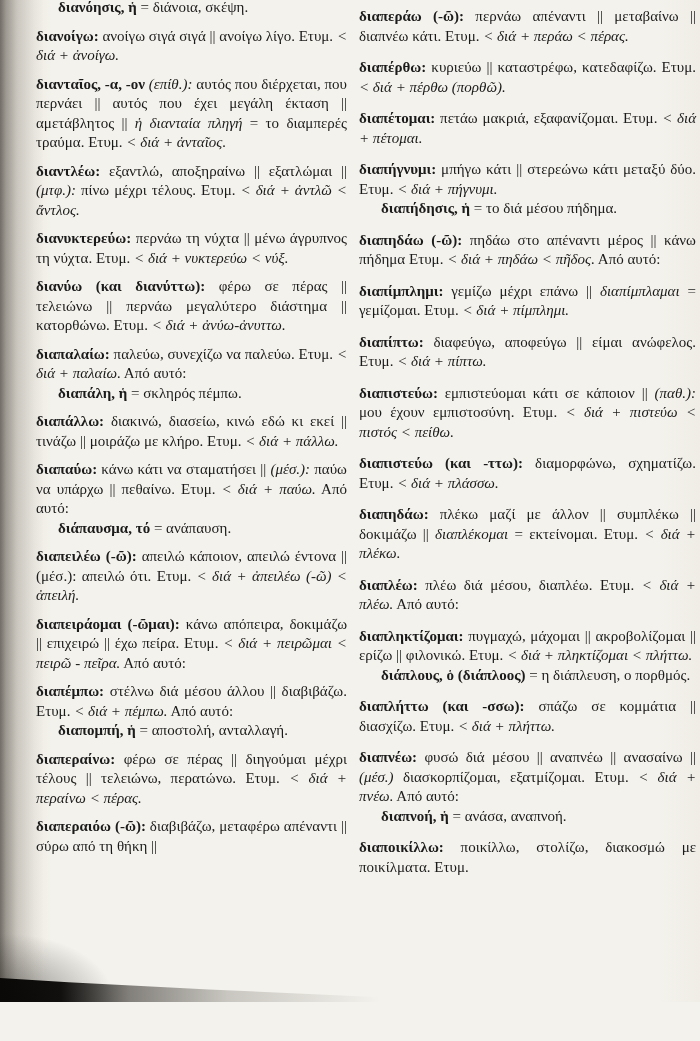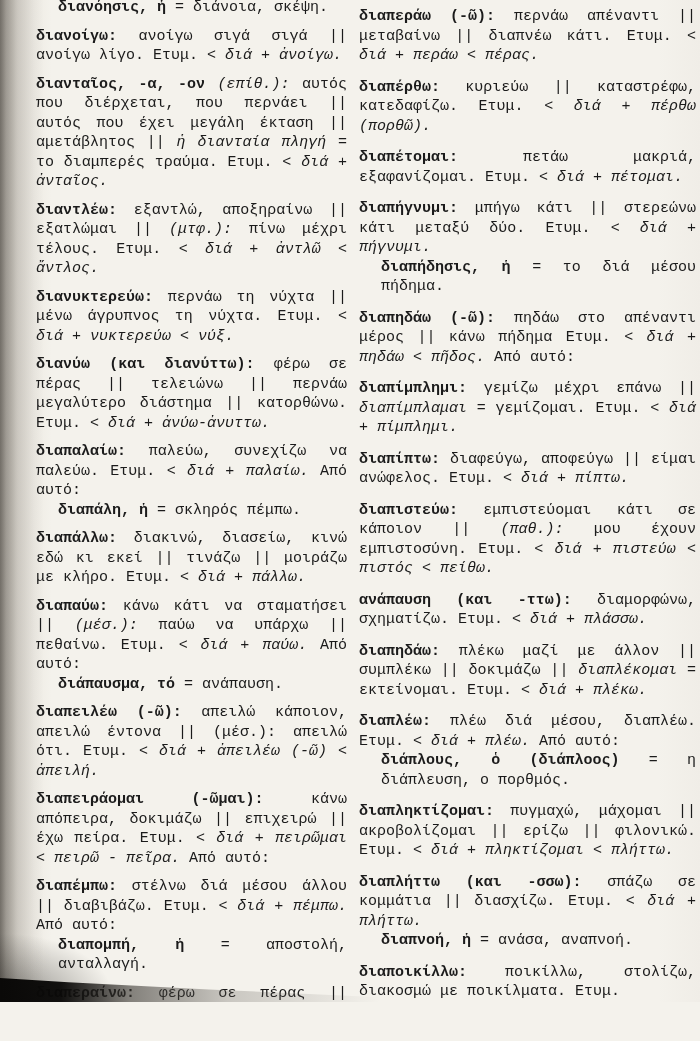--- a/index.html
+++ b/index.html
@@ -2,21 +2,21 @@
 <html><head>
 <meta charset="utf-8">
 <style>
   html,body{margin:0;padding:0;}
   body{width:700px;height:1041px;overflow:hidden;background:#f4f2ec;}
   .page{
     position:relative;width:700px;height:1002px;overflow:hidden;
     background:
       radial-gradient(150px 95px at 1% 100%, rgba(28,26,23,.50), rgba(28,26,23,0) 72%),
       linear-gradient(90deg,#8f8a82 0px,#bdb8af 6px,#ddd9d1 18px,#eeebe4 34px,#f4f2ec 52px,#f4f2ec 94%,#f0ede7 100%);
-    font-family:Liberation Mono, monospace;
+    font-family:Liberation Serif, serif;
     color:#1b1b1b;
   }
   .col{position:absolute;top:7px;text-align:justify;font-size:15px;line-height:1.30;}
   .col-left{left:36px;width:311px;}
   .col-right{left:359px;width:337px;}
   .entry{margin:0 0 9px 0;}
   .col-right .entry{margin-bottom:12px;}
   .entry.sub{margin-top:-9px;margin-left:22px;}
   .col-right .entry.sub{margin-top:-12px;}
   .seg-b{font-weight:700;}
@@ -58,24 +58,25 @@
   <div class="col col-right">
       <p class="entry"><span class="seg-b">διαπεράω (-ῶ):</span><span class="seg-n"> περνάω απέναντι || μεταβαίνω || διαπνέω κάτι. Ετυμ. </span><span class="seg-i">&lt; διά + περάω &lt; πέρας.</span></p>
       <p class="entry"><span class="seg-b">διαπέρθω:</span><span class="seg-n"> κυριεύω || καταστρέφω, κατεδαφίζω. Ετυμ. </span><span class="seg-i">&lt; διά + πέρθω (πορθῶ).</span></p>
       <p class="entry"><span class="seg-b">διαπέτομαι:</span><span class="seg-n"> πετάω μακριά, εξαφανίζομαι. Ετυμ. </span><span class="seg-i">&lt; διά + πέτομαι.</span></p>
       <p class="entry"><span class="seg-b">διαπήγνυμι:</span><span class="seg-n"> μπήγω κάτι || στερεώνω κάτι μεταξύ δύο. Ετυμ. </span><span class="seg-i">&lt; διά + πήγνυμι.</span></p>
       <p class="entry sub"><span class="seg-b">διαπήδησις, ἡ</span><span class="seg-n"> = το διά μέσου πήδημα.</span></p>
       <p class="entry"><span class="seg-b">διαπηδάω (-ῶ):</span><span class="seg-n"> πηδάω στο απέναντι μέρος || κάνω πήδημα Ετυμ. </span><span class="seg-i">&lt; διά + πηδάω &lt; πῆδος.</span><span class="seg-n"> Από αυτό:</span></p>
       <p class="entry"><span class="seg-b">διαπίμπλημι:</span><span class="seg-n"> γεμίζω μέχρι επάνω || </span><span class="seg-i">διαπίμπλαμαι</span><span class="seg-n"> = γεμίζομαι. Ετυμ. </span><span class="seg-i">&lt; διά + πίμπλημι.</span></p>
       <p class="entry"><span class="seg-b">διαπίπτω:</span><span class="seg-n"> διαφεύγω, αποφεύγω || είμαι ανώφελος. Ετυμ. </span><span class="seg-i">&lt; διά + πίπτω.</span></p>
       <p class="entry"><span class="seg-b">διαπιστεύω:</span><span class="seg-n"> εμπιστεύομαι κάτι σε κάποιον || </span><span class="seg-i">(παθ.):</span><span class="seg-n"> μου έχουν εμπιστοσύνη. Ετυμ. </span><span class="seg-i">&lt; διά + πιστεύω &lt; πιστός &lt; πείθω.</span></p>
-      <p class="entry"><span class="seg-b">ανάπαυση (και -ττω):</span><span class="seg-n"> διαμορφώνω, σχηματίζω. Ετυμ. </span><span class="seg-i">&lt; διά + πλάσσω.</span></p>
+      <p class="entry"><span class="seg-b">διαπιστεύω (και -ττω):</span><span class="seg-n"> διαμορφώνω, σχηματίζω. Ετυμ. </span><span class="seg-i">&lt; διά + πλάσσω.</span></p>
       <p class="entry"><span class="seg-b">διαπηδάω:</span><span class="seg-n"> πλέκω μαζί με άλλον || συμπλέκω || δοκιμάζω || </span><span class="seg-i">διαπλέκομαι</span><span class="seg-n"> = εκτείνομαι. Ετυμ. </span><span class="seg-i">&lt; διά + πλέκω.</span></p>
       <p class="entry"><span class="seg-b">διαπλέω:</span><span class="seg-n"> πλέω διά μέσου, διαπλέω. Ετυμ. </span><span class="seg-i">&lt; διά + πλέω.</span><span class="seg-n"> Από αυτό:</span></p>
+      <p class="entry"><span class="seg-b">διαπληκτίζομαι:</span><span class="seg-n"> πυγμαχώ, μάχομαι || ακροβολίζομαι || ερίζω || φιλονικώ. Ετυμ. </span><span class="seg-i">&lt; διά + πληκτίζομαι &lt; πλήττω.</span></p>
       <p class="entry sub"><span class="seg-b">διάπλους, ὁ (διάπλοος)</span><span class="seg-n"> = η διάπλευση, ο πορθμός.</span></p>
-      <p class="entry"><span class="seg-b">διαπληκτίζομαι:</span><span class="seg-n"> πυγμαχώ, μάχομαι || ακροβολίζομαι || ερίζω || φιλονικώ. Ετυμ. </span><span class="seg-i">&lt; διά + πληκτίζομαι &lt; πλήττω.</span></p>
       <p class="entry"><span class="seg-b">διαπλήττω (και -σσω):</span><span class="seg-n"> σπάζω σε κομμάτια || διασχίζω. Ετυμ. </span><span class="seg-i">&lt; διά + πλήττω.</span></p>
+      <p class="entry"><span class="seg-b">διαπνέω:</span><span class="seg-n"> φυσώ διά μέσου || αναπνέω || ανασαίνω || </span><span class="seg-i">(μέσ.)</span><span class="seg-n"> διασκορπίζομαι, εξατμίζομαι. Ετυμ. </span><span class="seg-i">&lt; διά + πνέω.</span><span class="seg-n"> Από αυτό:</span></p>
       <p class="entry sub"><span class="seg-b">διαπνοή, ἡ</span><span class="seg-n"> = ανάσα, αναπνοή.</span></p>
       <p class="entry"><span class="seg-b">διαποικίλλω:</span><span class="seg-n"> ποικίλλω, στολίζω, διακοσμώ με ποικίλματα. Ετυμ. </span></p>
     </div>
   <div class="shadow-left"></div>
   <div class="scan-edge"></div>
 </div>
 
 </body></html>

